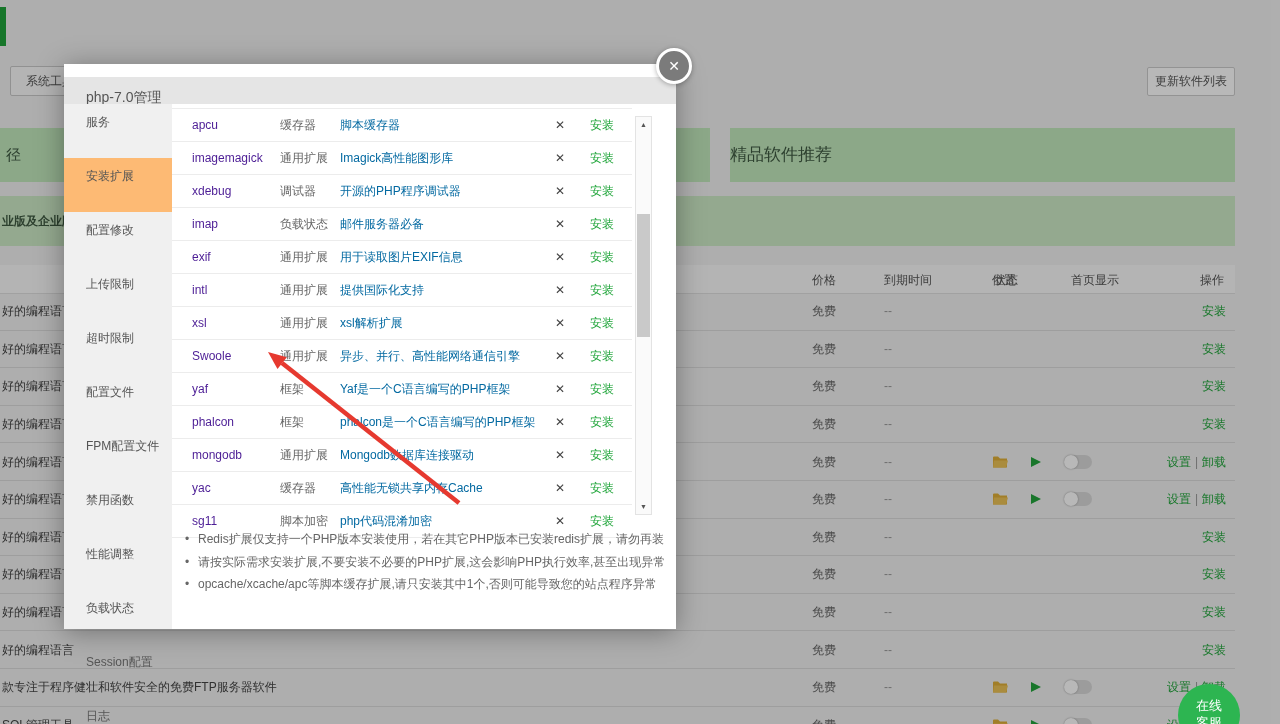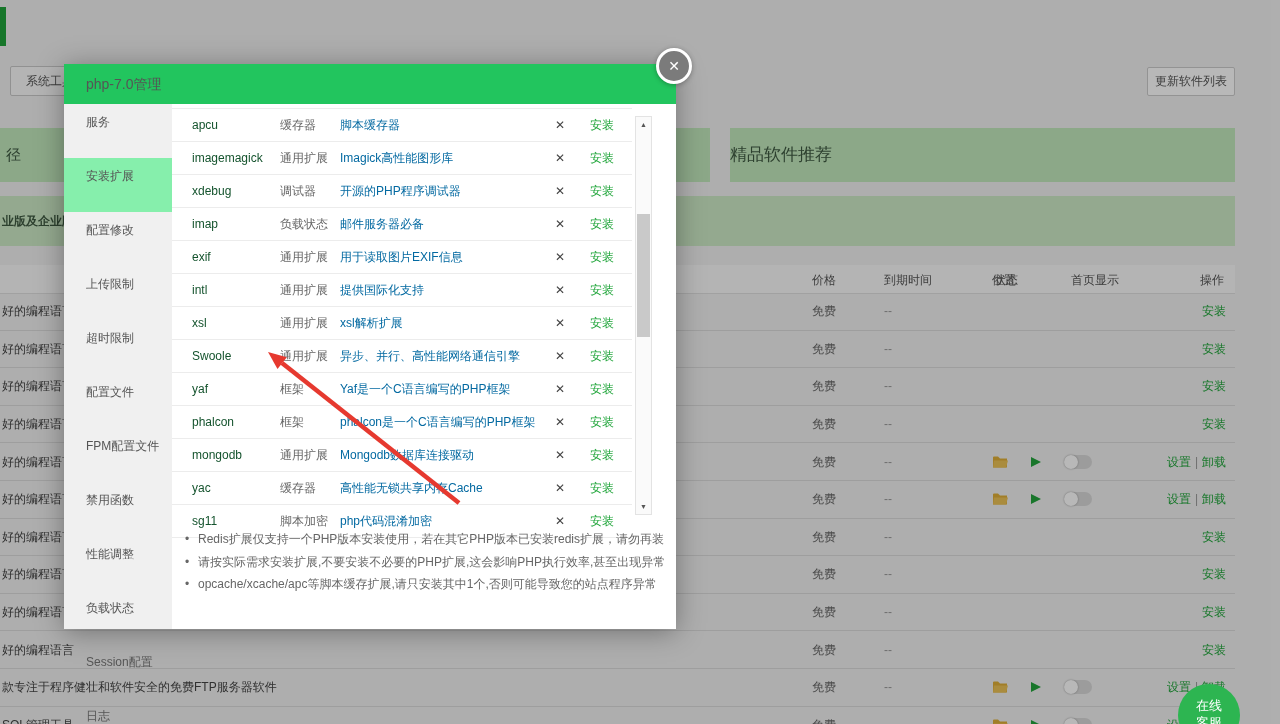--- a/index.html
+++ b/index.html
@@ -44,35 +44,35 @@
   .bgrow .toggle{left:1064px;width:28px;height:14px;border-radius:8px;background:#d9d9d9;cursor:pointer}
   .toggle .knob{position:absolute;left:0;top:0;width:14px;height:14px;border-radius:50%;background:#fff;box-shadow:0 0 2px rgba(0,0,0,.35)}
   .bgrow .acts{right:9px;color:#20a53a;white-space:nowrap;cursor:pointer}
   .acts .sep{color:#999;margin:0 4px}
 
   
   #overlay{left:0;top:0;width:1280px;height:724px;background:rgba(0,0,0,0.28);z-index:10}
 
   
   #modal{left:64px;top:64px;width:612px;height:565px;background:#fff;z-index:20;box-shadow:0 3px 26px rgba(0,0,0,0.35)}
-  #modal-header{position:absolute;left:0;top:0;width:612px;height:40px;border-bottom:4px solid #f97316;background:#22c55e}
+  #modal-header{position:absolute;left:0;top:13px;width:612px;height:40px;border-bottom:4px solid #f97316;background:#e5e5e5}
   #modal-title{position:absolute;left:22px;top:0;line-height:40px;font-size:14px;color:#555}
   #modal-close{position:absolute;left:592px;top:-16px;width:30px;height:30px;border-radius:50%;background:#7b7b7b;
     border:3px solid #fff;color:#fff;text-align:center;line-height:30px;font-size:14px;font-weight:bold;cursor:pointer;
     box-shadow:0 1px 5px rgba(0,0,0,.3);z-index:5}
 
   #modal-side{position:absolute;left:0;top:40px;width:108px;height:525px;background:#f0f0f0}
   .sideitem{height:54px;line-height:37.5px;padding-left:22px;font-size:12px;color:#555;cursor:pointer;box-sizing:border-box}
-  .sideitem.selected{background:#86efac}
+  .sideitem.selected{background:#fdba74}
 
   #modal-main{position:absolute;left:108px;top:40px;width:504px;height:525px;background:#fff}
   #ext-list{position:absolute;left:0;top:4px;width:460px;border-top:1px solid #ececec}
   .extrow{position:relative;height:32px;border-bottom:1px solid #ececec;font-size:12px}
   .extrow span{position:absolute;top:50%;transform:translateY(-50%);white-space:nowrap}
-  .ext-name{left:20px;color:#14532d}
+  .ext-name{left:20px;color:#4c1d95}
   .ext-type{left:108px;color:#666}
   .ext-desc{left:168px;color:#0369a1}
   .ext-x{left:383px;color:#444;font-weight:bold;font-size:12px;cursor:pointer}
   .ext-install{left:418px;color:#20a53a;cursor:pointer}
 
   #ext-scroll{position:absolute;left:463px;top:12px;width:17px;height:399px;background:#fafafa;border:1px solid #e3e3e3;box-sizing:border-box}
   .scr-up,.scr-down{position:absolute;left:0;width:100%;text-align:center;font-size:7px;color:#555;cursor:pointer}
   .scr-up{top:4px}
   .scr-down{bottom:4px}
   .scr-thumb{position:absolute;left:1px;top:97px;width:13px;height:123px;background:#c9c9c9;cursor:pointer}

